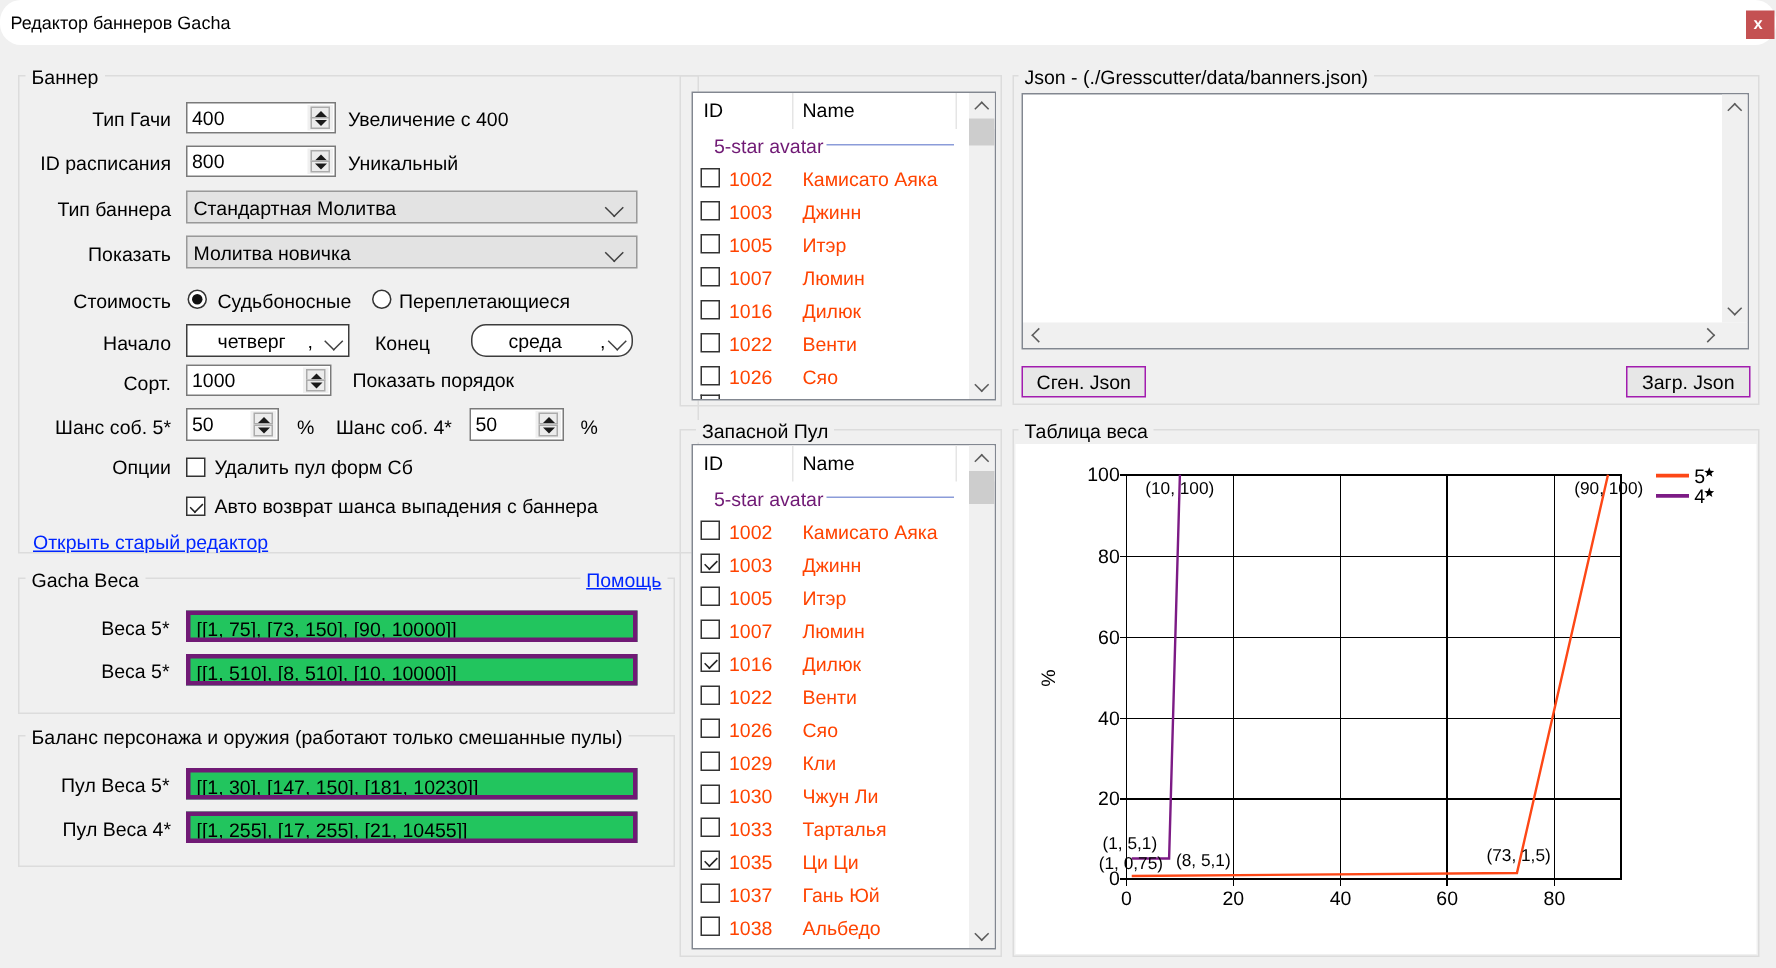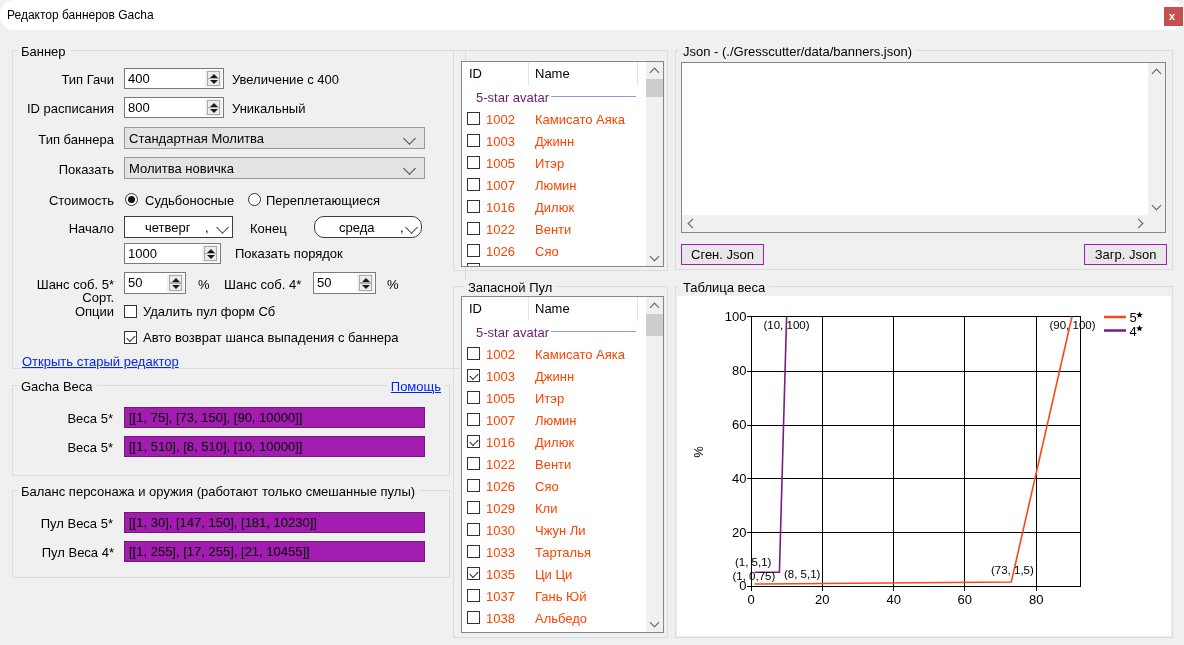--- a/index.html
+++ b/index.html
@@ -7,21 +7,21 @@
 body { font-family:"Liberation Sans", sans-serif; font-size:13px; color:#000; background:#f0f0f0; position:relative; }
 .abs { position:absolute; }
 .titlebar { position:absolute; left:0; top:0; width:1184px; height:30px; background:#ffffff;border-radius:14px; }
 .title { position:absolute; left:7px; top:8px; font-size:12px; color:#000; }
 .closebtn { position:absolute; left:1164px; top:7px; width:19px; height:19px; background:#c45152; }
 .closebtn span { position:absolute; left:5px; top:3px; color:#fff; font-size:11px; font-weight:bold; }
 .gb { position:absolute; border:1px solid #dcdcdc; }
 .cap { position:absolute; top:-7px; left:4px; background:#f0f0f0; padding:0 4px; font-size:13px; white-space:nowrap; }
 .lbl { position:absolute; font-size:13px; white-space:nowrap; }
 .rlbl { position:absolute; font-size:13px; white-space:nowrap; text-align:right; }
-.in { position:absolute; background:#a21caf; border:1px solid #701a75; font-size:13px; line-height:19px; padding-left:4px; white-space:nowrap; overflow:hidden; }
+.in { position:absolute; background:#22c55e; border:3px solid #701a75; font-size:13px; line-height:19px; padding-left:4px; white-space:nowrap; overflow:hidden; }
 .spinbox { position:absolute; background:#fff; border:1px solid #7a7a7a; }
 .spinbox .val { position:absolute; left:3px; top:2px; font-size:13px; }
 .spinbtns { position:absolute; right:1px; top:1px; width:17px; bottom:1px; background:#f0f0f0; }
 .sbtn { position:absolute; left:2px; width:13px; height:8px; background:#ececec; border:1px solid #ababab; }
 .sbtn.up { top:1px; }
 .sbtn.dn { bottom:1px; }
 .tri-up { position:absolute; left:2px; top:2px; width:0; height:0; border-left:4px solid transparent; border-right:4px solid transparent; border-bottom:4px solid #1a1a1a; }
 .tri-dn { position:absolute; left:2px; top:1px; width:0; height:0; border-left:4px solid transparent; border-right:4px solid transparent; border-top:4px solid #1a1a1a; }
 .combo { position:absolute; background:#e3e3e3; border:1px solid #999999; font-size:13px; }
 .combo .txt { position:absolute; left:4px; top:3px; }
@@ -119,21 +119,21 @@
   <span style="position:absolute; left:80px; top:3px;">,</span>
   <span class="chev" style="right:3px; top:6px;"></span>
 </div>
 <div class="lbl" style="left:250px; top:221px;">Конец</div>
 <div class="combow" style="left:314px; top:216px; width:108px; height:22px;border-radius:10px;">
   <span style="position:absolute; left:24px; top:3px;">среда</span>
   <span style="position:absolute; left:85px; top:3px;">,</span>
   <span class="chev" style="right:3px; top:6px;"></span>
 </div>
 
-<div class="rlbl" style="left:0px; top:248px; width:114px;margin-top:42px;">Сорт.</div>
+<div class="rlbl" style="left:0px; top:248px; width:114px;">Сорт.</div>
 <div class="spinbox" style="left:124px; top:243px; width:97px; height:21px;">
   <span class="val">1000</span>
   <span class="spinbtns">
       <span class="sbtn up">
         <span class="tri-up"></span>
       </span>
       <span class="sbtn dn">
         <span class="tri-dn"></span>
       </span>
     </span>

